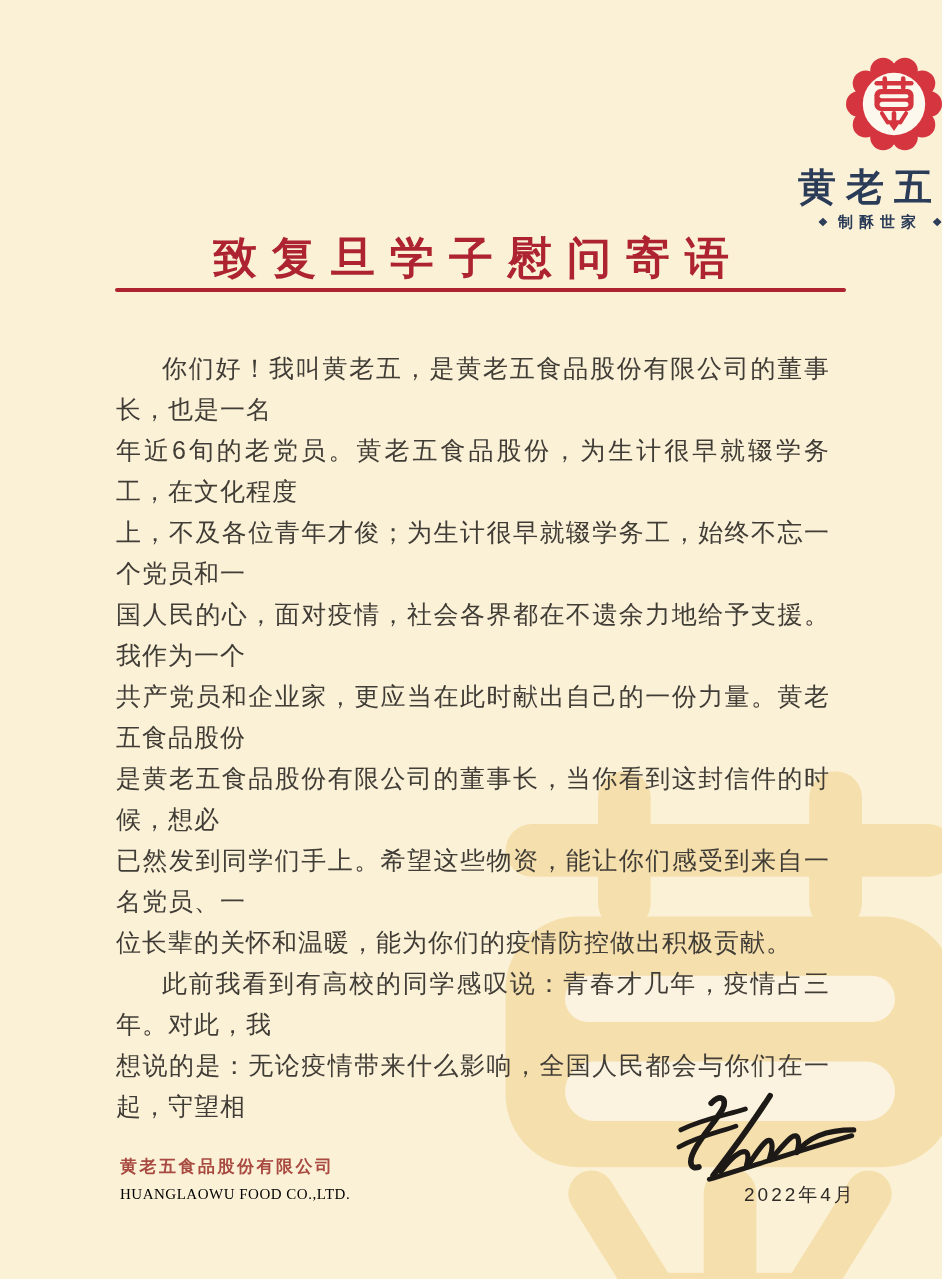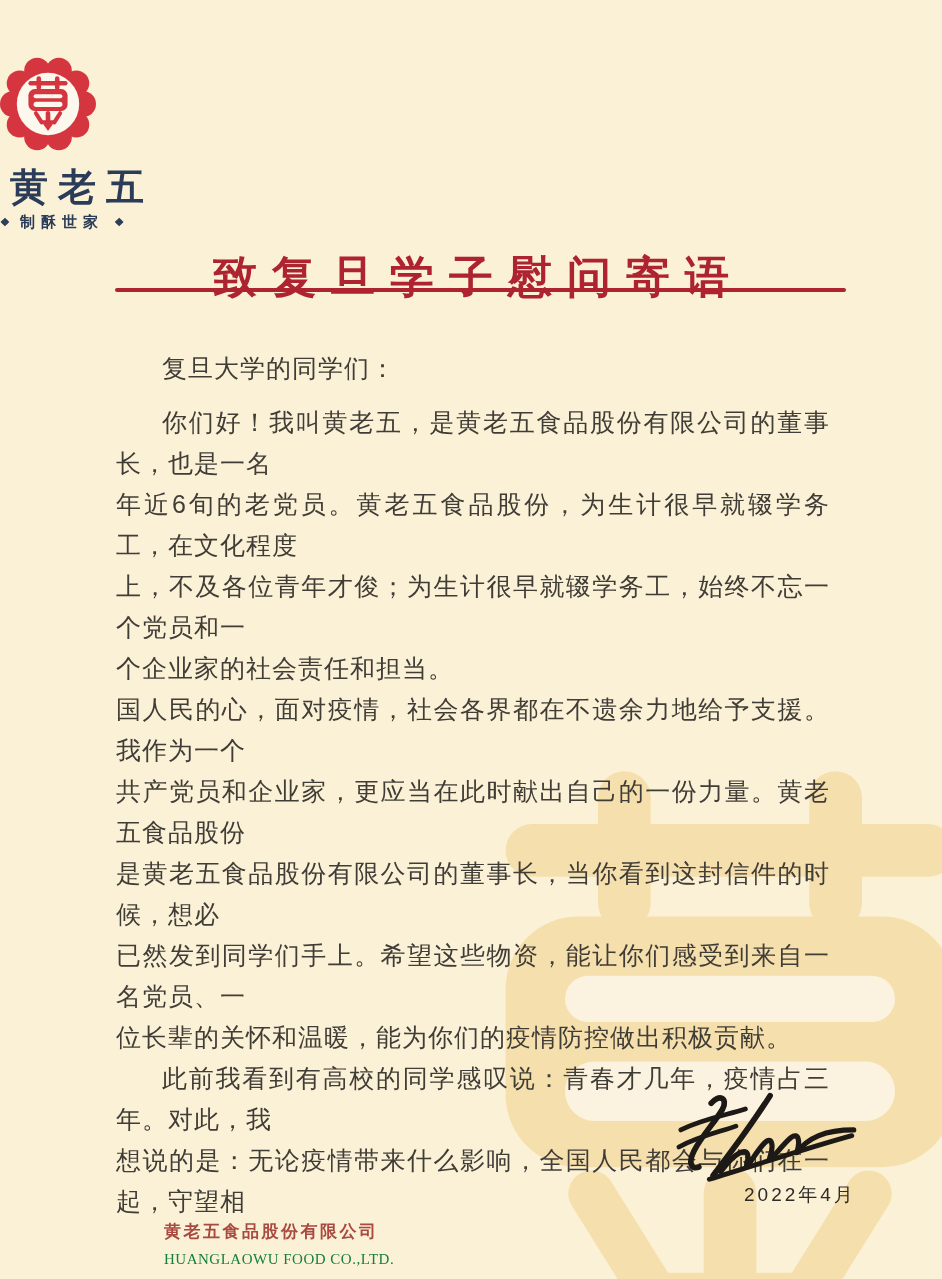--- a/index.html
+++ b/index.html
@@ -21,21 +21,21 @@
     width: 660px;
     height: 660px;
     opacity: 0.9;
   }
   
   .logo {
     position: absolute;
     left: 0;
     top: 56px;
     width: 942px;
-    text-align: left;
+    text-align: right;
   }
   .seal { width: 96px; height: 96px; display: inline-block; }
   .brand {
     margin-top: 6px;
     font-size: 38px;
     font-weight: bold;
     color: #2b3c58;
     letter-spacing: 10px;
     text-indent: 10px;
   }
@@ -43,21 +43,21 @@
     font-size: 15px;
     font-weight: bold;
     color: #2b3c58;
     letter-spacing: 6px;
   }
   .tagline .orn { font-size: 11px; letter-spacing: 0; position: relative; top: -1px; }
   
   .title {
     position: absolute;
     left: 0;
-    top: 248px;
+    top: 229px;
     width: 942px;
     text-align: center;
     font-size: 44px;
     font-weight: bold;
     color: #ad2430;
     letter-spacing: 15px;
     text-indent: 15px;
   }
   .title-rule {
     position: absolute;
@@ -79,33 +79,32 @@
     color: #403c36;
     letter-spacing: 1px;
   }
   .line { min-height: 41px; text-align: justify; }
   .line.indent { text-indent: 46px; }
   .line.salutation { margin-bottom: 13px; }
   
   .company {
     position: absolute;
     left: 120px;
-    top: 1220px;
-    margin-left: 44px;
+    top: 1155px;
   }
   .company .cn {
     font-size: 17px;
     font-weight: bold;
     color: #a84a40;
     letter-spacing: 2.5px;
   }
   .company .en {
     margin-top: 8px;
     font-size: 15px;
-    color: #15803d;
+    color: #000000;
     letter-spacing: 0.5px;
     font-family: "Liberation Serif", serif;
   }
   .signature {
     position: absolute;
     left: 650px;
     top: 1090px;
     width: 225px;
     height: 95px;
   }
@@ -178,25 +177,23 @@
       <span class="orn">❖</span>
       <span>制酥世家</span>
       <span class="orn">❖</span>
     </div>
   </header>
 
   <div class="title">致复旦学子慰问寄语</div>
   <div class="title-rule"></div>
 
   <main class="letter-body">
-    <p class="line indent salutation">复旦大学的同学们：</p>
     <p class="line indent">你们好！我叫黄老五，是黄老五食品股份有限公司的董事长，也是一名</p>
     <p class="line">年近6旬的老党员。黄老五食品股份，为生计很早就辍学务工，在文化程度</p>
     <p class="line">上，不及各位青年才俊；为生计很早就辍学务工，始终不忘一个党员和一</p>
-    <p class="line">个企业家的社会责任和担当。</p>
     <p class="line">国人民的心，面对疫情，社会各界都在不遗余力地给予支援。我作为一个</p>
     <p class="line">共产党员和企业家，更应当在此时献出自己的一份力量。黄老五食品股份</p>
     <p class="line">是黄老五食品股份有限公司的董事长，当你看到这封信件的时候，想必</p>
     <p class="line">已然发到同学们手上。希望这些物资，能让你们感受到来自一名党员、一</p>
     <p class="line">位长辈的关怀和温暖，能为你们的疫情防控做出积极贡献。</p>
     <p class="line indent">此前我看到有高校的同学感叹说：青春才几年，疫情占三年。对此，我</p>
     <p class="line">想说的是：无论疫情带来什么影响，全国人民都会与你们在一起，守望相</p>
 
   </main>
 

